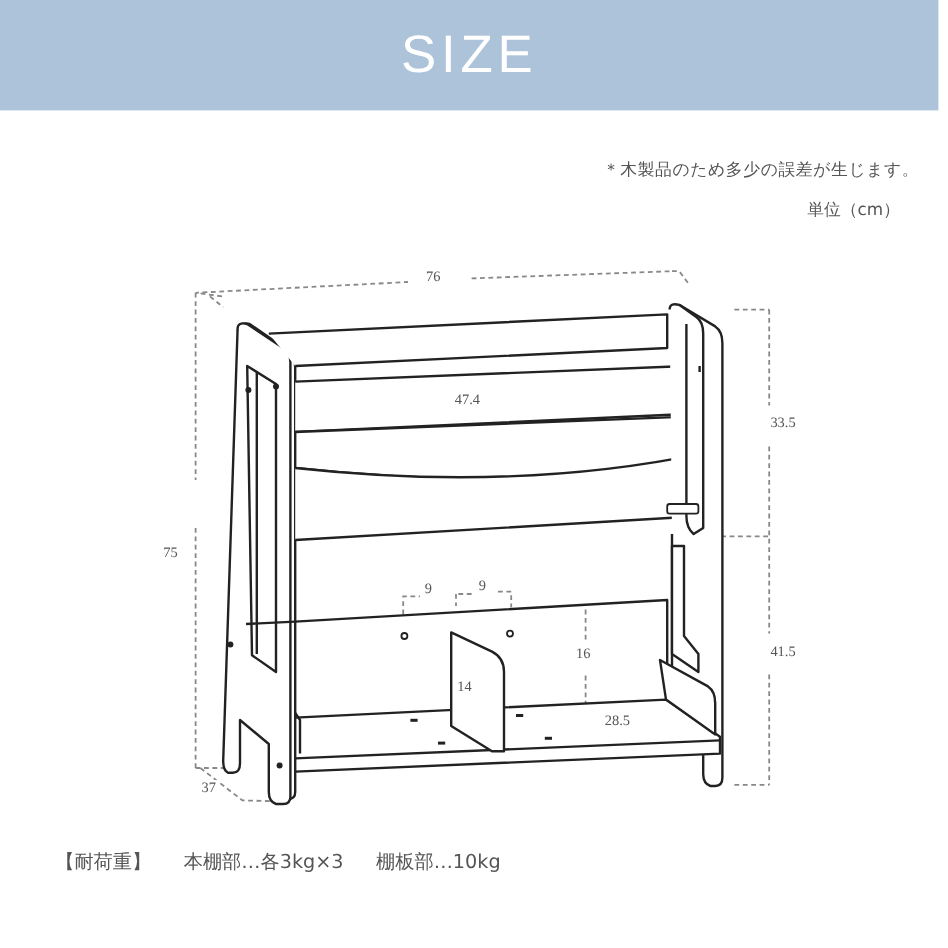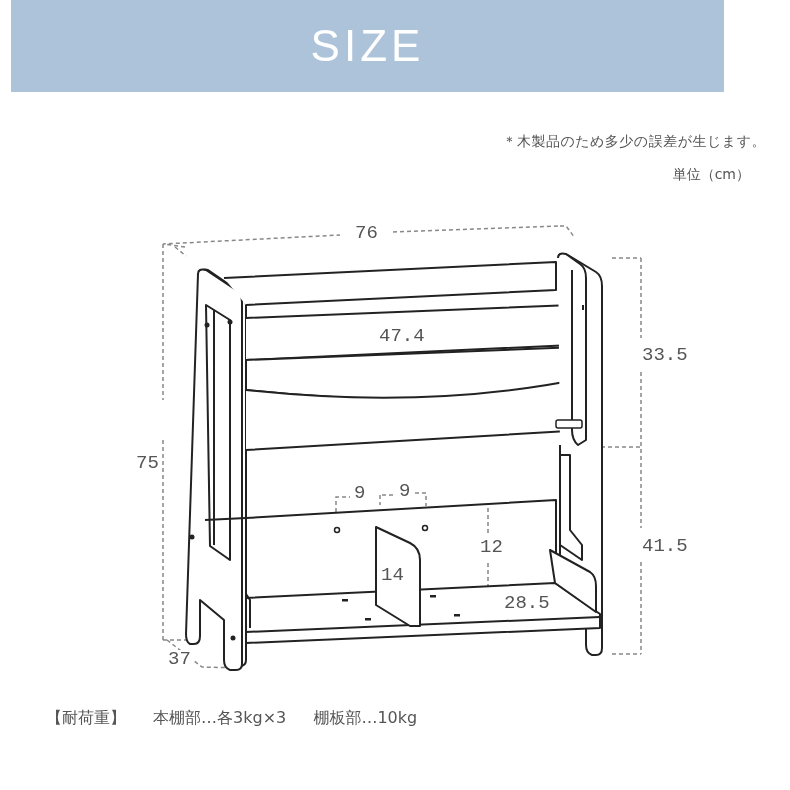--- a/index.html
+++ b/index.html
@@ -1,25 +1,25 @@
 <!DOCTYPE html>
 <html><head>
 <meta charset="utf-8">
 <style>
   html, body { margin:0; padding:0; }
   body { width:790px; height:790px; background:#ffffff; position:relative; overflow:hidden;
          font-family:"DejaVu Sans", sans-serif; color:#555; }
-  .header { position:absolute; left:11px; top:0; width:713px; height:92px; background:#adc3da;
+  .header { position:absolute; left:0; top:0; width:782px; height:92px; background:#adc3da;
             display:flex; align-items:center; justify-content:center; }
   .header-title { color:#fff; font-family:"Liberation Sans", sans-serif; font-size:44px;
                   letter-spacing:4px; font-weight:normal; }
   .note { position:absolute; right:24px; top:133px; font-size:14px; color:#555; letter-spacing:0.5px; }
   .unit { position:absolute; right:40px; top:166px; font-size:14px; color:#555;text-align:right; }
   .drawing { position:absolute; left:0; top:0; width:790px; height:790px; }
-  .dim { position:absolute; font-family:Liberation Mono, monospace; font-size:19px; color:#555;
+  .dim { position:absolute; font-family:Liberation Serif, serif; font-size:12px; color:#555;
          background:#fff; padding:0 2px; line-height:1; }
   .dim.nobg { background:transparent; }
   .footer { position:absolute; left:46px; top:708px; font-size:16px; color:#555; white-space:nowrap; }
   .footer span { margin-right:0; }
   .footer .gap { display:inline-block; width:22px; }
 </style>
 </head>
 <body>
 
 <div class="header">
@@ -119,21 +119,21 @@
 </svg>
 
 <div class="dim" style="left:353px; top:224px;">76</div>
 <div class="dim" style="left:377px; top:327px;">47.4</div>
 <div class="dim" style="left:134px; top:410px;margin-top:44px;">75</div>
 <div class="dim" style="left:166px; top:650px;">37</div>
 <div class="dim" style="left:640px; top:346px;">33.5</div>
 <div class="dim" style="left:640px; top:537px;">41.5</div>
 <div class="dim" style="left:352px; top:484px;">9</div>
 <div class="dim" style="left:397px; top:482px;">9</div>
-<div class="dim nobg" style="left:478px; top:538px;">12</div>
+<div class="dim nobg" style="left:478px; top:538px;">16</div>
 <div class="dim nobg" style="left:379px; top:566px;">14</div>
 <div class="dim nobg" style="left:502px; top:594px;">28.5</div>
 
 <div class="footer">
   <span>【耐荷重】</span><span class="gap"></span>
   <span>本棚部…各3kg×3</span><span class="gap"></span>
   <span>棚板部…10kg</span>
 </div>
 
 </body></html>

